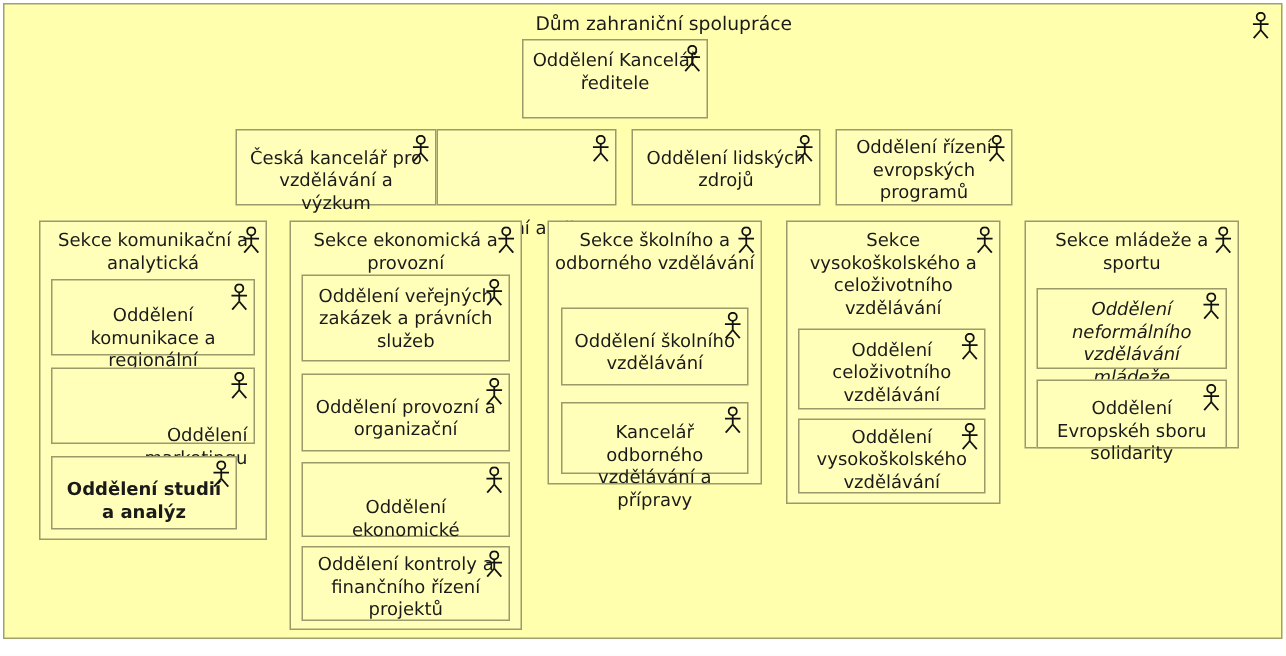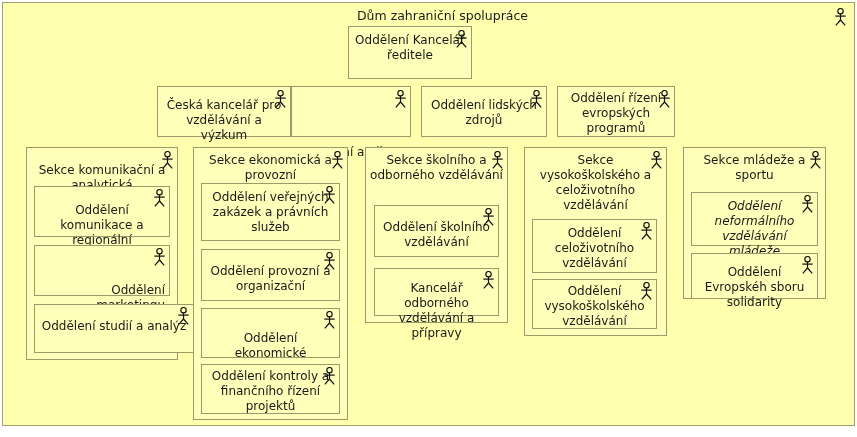--- a/index.html
+++ b/index.html
@@ -166,21 +166,21 @@
         <circle cx="6.5" cy="3.2" r="2.7" fill="none" stroke="#111" stroke-width="1.2"></circle>
         <line x1="6.5" y1="6" x2="6.5" y2="12" stroke="#111" stroke-width="1.2"></line>
         <line x1="1.3" y1="8.1" x2="11.7" y2="8.1" stroke="#111" stroke-width="1.2"></line>
         <line x1="6.5" y1="12" x2="1.8" y2="17.4" stroke="#111" stroke-width="1.2"></line>
         <line x1="6.5" y1="12" x2="11.2" y2="17.4" stroke="#111" stroke-width="1.2"></line>
       </svg>
     </span>
   </div>
 
   <div class="uml-box section-box" style="left:26px; top:147px; width:152px; height:213px;">
-    <div class="box-label top" style="top:15px;">Sekce komunikační a analytická</div>
+    <div class="box-label top" style="top:5px;">Sekce komunikační a analytická</div>
     <span class="actor-icon" style="right:3px; top:3px;">
       <svg viewBox="0 0 13 18" xmlns="http://www.w3.org/2000/svg">
         <circle cx="6.5" cy="3.2" r="2.7" fill="none" stroke="#111" stroke-width="1.2"></circle>
         <line x1="6.5" y1="6" x2="6.5" y2="12" stroke="#111" stroke-width="1.2"></line>
         <line x1="1.3" y1="8.1" x2="11.7" y2="8.1" stroke="#111" stroke-width="1.2"></line>
         <line x1="6.5" y1="12" x2="1.8" y2="17.4" stroke="#111" stroke-width="1.2"></line>
         <line x1="6.5" y1="12" x2="11.2" y2="17.4" stroke="#111" stroke-width="1.2"></line>
       </svg>
     </span>
   </div>
@@ -204,21 +204,21 @@
       <svg viewBox="0 0 13 18" xmlns="http://www.w3.org/2000/svg">
         <circle cx="6.5" cy="3.2" r="2.7" fill="none" stroke="#111" stroke-width="1.2"></circle>
         <line x1="6.5" y1="6" x2="6.5" y2="12" stroke="#111" stroke-width="1.2"></line>
         <line x1="1.3" y1="8.1" x2="11.7" y2="8.1" stroke="#111" stroke-width="1.2"></line>
         <line x1="6.5" y1="12" x2="1.8" y2="17.4" stroke="#111" stroke-width="1.2"></line>
         <line x1="6.5" y1="12" x2="11.2" y2="17.4" stroke="#111" stroke-width="1.2"></line>
       </svg>
     </span>
   </div>
 
-  <div class="uml-box dept-box" style="left:34px; top:304px; width:160px; height:49px;">
+  <div class="uml-box dept-box" style="left:34px; top:304px; width:124px; height:49px;font-weight:bold;">
     <div class="box-label top" style="top:14px;">Oddělení studií a analýz</div>
     <span class="actor-icon" style="right:3px; top:2px;">
       <svg viewBox="0 0 13 18" xmlns="http://www.w3.org/2000/svg">
         <circle cx="6.5" cy="3.2" r="2.7" fill="none" stroke="#111" stroke-width="1.2"></circle>
         <line x1="6.5" y1="6" x2="6.5" y2="12" stroke="#111" stroke-width="1.2"></line>
         <line x1="1.3" y1="8.1" x2="11.7" y2="8.1" stroke="#111" stroke-width="1.2"></line>
         <line x1="6.5" y1="12" x2="1.8" y2="17.4" stroke="#111" stroke-width="1.2"></line>
         <line x1="6.5" y1="12" x2="11.2" y2="17.4" stroke="#111" stroke-width="1.2"></line>
       </svg>
     </span>

